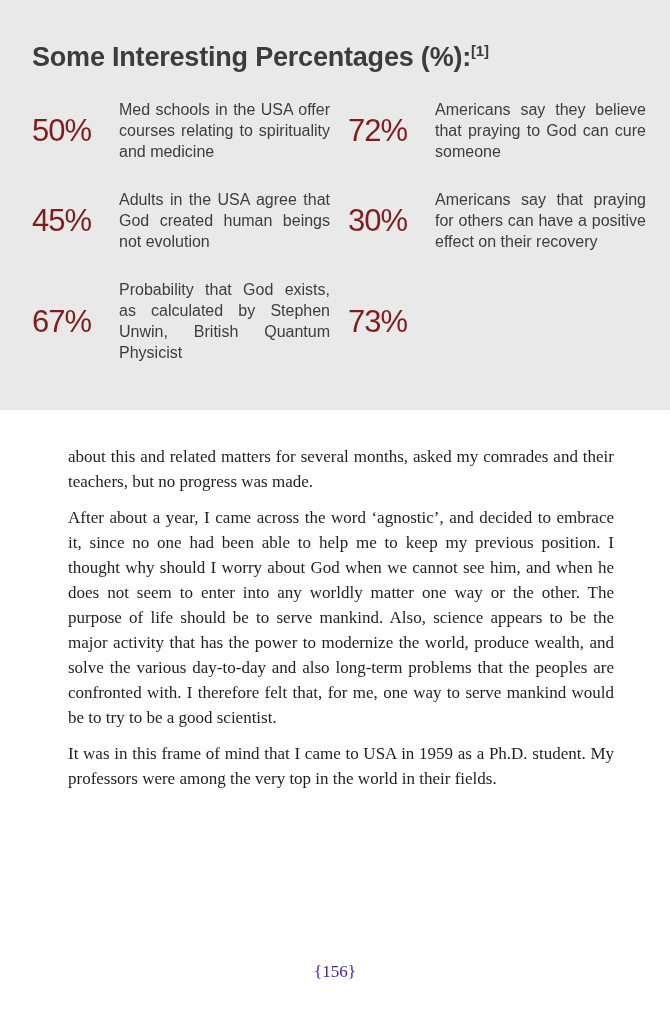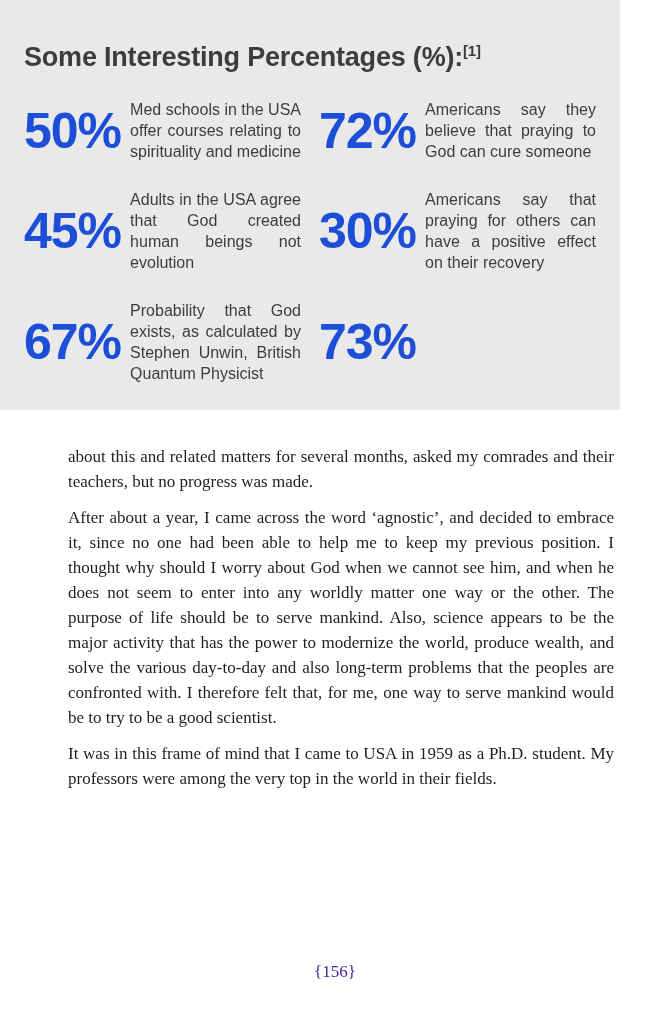--- a/index.html
+++ b/index.html
@@ -10,24 +10,24 @@
     width: 670px;
     height: 1024px;
     background: #ffffff;
     position: relative;
     overflow: hidden;
   }
 
   
   .infobox {
     box-sizing: border-box;
-    width: 620px;
+    width: 670px;
     min-height: 410px;
     background: #e9e9e9;
-    padding: 42px 24px 26px 24px;
+    padding: 42px 24px 26px 32px;
     font-family: "Liberation Sans", sans-serif;
     color: #3d3d3d;
   }
   .infobox-title {
     font-size: 27px;
     font-weight: 600;
     letter-spacing: -0.2px;
     margin: 0 0 26px 0;
     color: #3c3c3c;
   }
@@ -44,24 +44,24 @@
     row-gap: 27px;
   }
   .stat {
     display: flex;
     align-items: center;
     gap: 9px;
   }
   .stat-value {
     flex: 0 0 auto;
     min-width: 78px;
-    font-size: 50px;
-    font-weight: 700;
+    font-size: 31px;
+    font-weight: 400;
     letter-spacing: -1px;
-    color: #1d4ed8;
+    color: #7f1d1d;
     line-height: 1;
   }
   .stat-text {
     flex: 1 1 auto;
     font-size: 16px;
     line-height: 21px;
     text-align: justify;
     color: #3d3d3d;
   }
 

